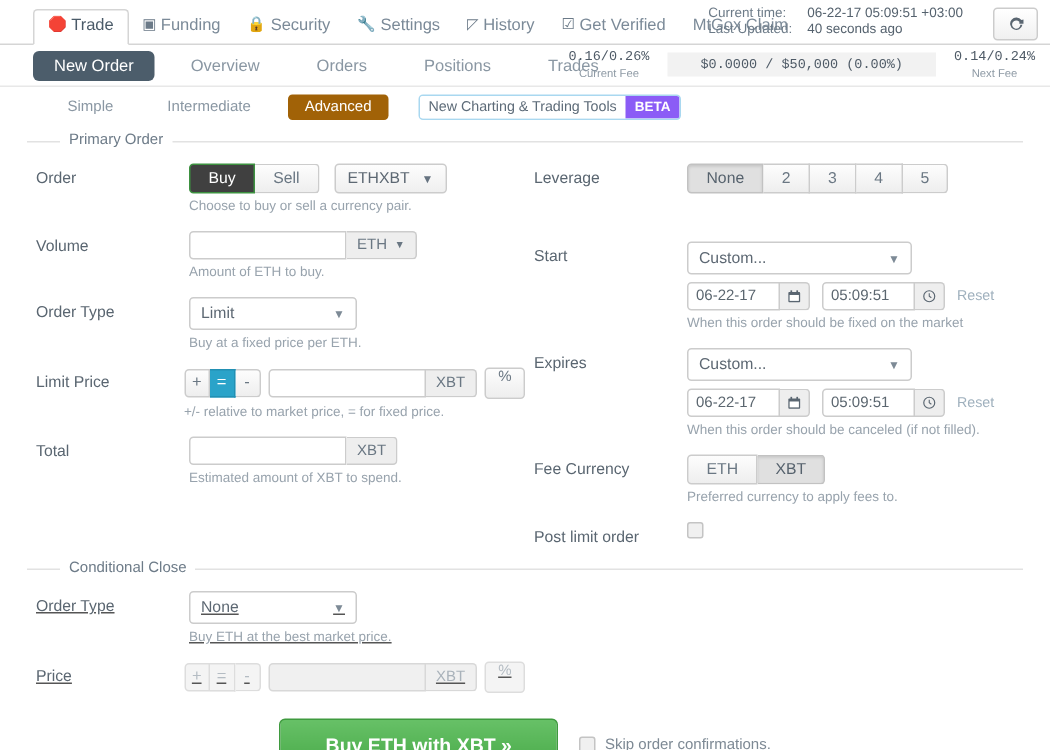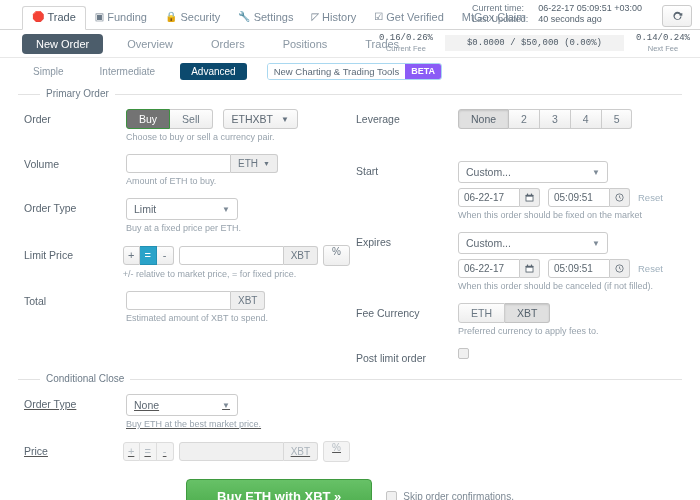--- a/index.html
+++ b/index.html
@@ -97,32 +97,32 @@
   .fee-mid {
     background: #f2f2f2;
     padding: 3px 22px;
     margin: 0 6px;
   }
 
   
   .moderow {
     height: 26px;
     display: flex; align-items: center;
-    padding-left: 22px;
+    padding-left: 34px;
     gap: 0px;
   }
   .mode-item {
     padding: 3px 11px;
     font-size: 10px;
     color: #8a97a3;
     border-radius: 3px;
     cursor: pointer;
     margin-right: 14px;
   }
-  .mode-item.active { background: #0c4a6e; color: #fff; }
+  .mode-item.active { background: #a16207; color: #fff; }
   .beta-box {
     display: flex; align-items: stretch;
     border: 1px solid #a9d8f0;
     border-radius: 3px;
     overflow: hidden;
     margin-left: 6px;
     cursor: pointer;
   }
   .beta-txt { padding: 2px 6px; font-size: 9.5px; color: #5d6b78; background:#fff; }
   .beta-badge { padding: 2px 6px; font-size: 9px; font-weight: bold; color: #fff; background: #8b5cf6; display:flex;align-items:center;}
@@ -167,21 +167,21 @@
     border: 1px solid #ccc;
     background: linear-gradient(#fdfdfd,#eeeeee);
     color: #6a7783;
     font-size: 10.5px;
     padding: 3px 12px;
     cursor: pointer;
   }
   .gbtn + .gbtn { border-left: none; }
   .gbtn:first-child { border-radius: 3px 0 0 3px; }
   .gbtn:last-child { border-radius: 0 3px 3px 0; }
-  .gbtn.green { background: #737373; border-color: #3d9140; color: #fff; }
+  .gbtn.green { background: #404040; border-color: #3d9140; color: #fff; }
   .gbtn.sel { background: #e0e0e0; border-color: #c2c2c2; color: #56626d; box-shadow: inset 0 1px 2px rgba(0,0,0,.12);}
 
   .spacer-h { width: 10px; display:inline-block; }
 
   .dropdown {
     display: inline-flex; align-items: center; justify-content: space-between;
     border: 1px solid #ccc; border-radius: 3px;
     background: linear-gradient(#fdfdfd,#efefef);
     font-size: 10.5px; color: #5d6873;
     padding: 3px 8px;

